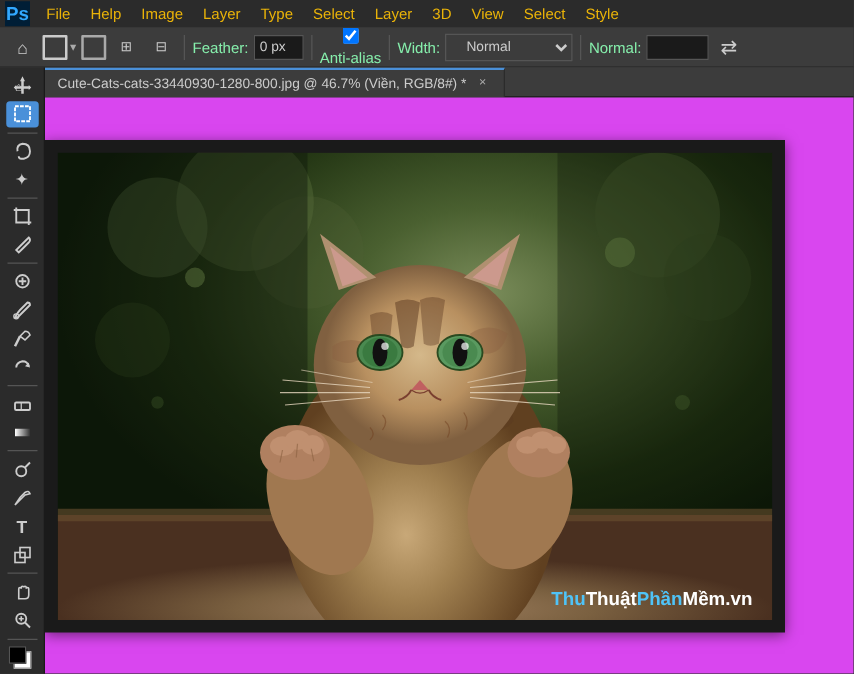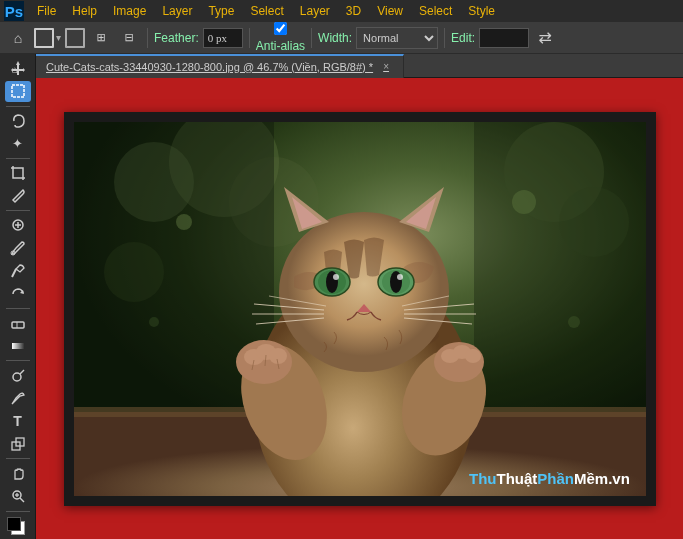--- a/index.html
+++ b/index.html
@@ -49,29 +49,28 @@
     .toolbar-separator { width: 1px; height: 20px; background: #555; margin: 0 2px; }
     .toolbar-label { color: #86efac; font-size: 12px; }
     .toolbar-input {
       background: #1a1a1a;
       border: 1px solid #555;
       color: #ccc;
       height: 20px;
       width: 40px;
       padding: 0 4px;
       font-size: 11px;
-      font-family: Liberation Serif, serif;
     }
     .toolbar-select {
       background: #3c3c3c;
       border: 1px solid #555;
       color: #ccc;
       height: 22px;
       font-size: 11px;
-      padding: 0 2px;
+      padding: 0 12px;
     }
     .toolbar-checkbox-group {
       display: flex; align-items: center; gap: 4px; flex-direction: column;
     }
 
     
     .main-area {
       display: flex;
       height: calc(539px - 22px - 32px);
     }
@@ -119,40 +118,39 @@
     .tab {
       display: flex; align-items: center;
       background: #4a4a4a;
       padding: 0 10px;
       height: 24px;
       font-size: 11px;
       color: #ccc;
       border-right: 1px solid #2b2b2b;
       gap: 6px;
       cursor: pointer;
-      text-decoration: underline;
     }
     .tab.active { background: #3c3c3c; border-top: 2px solid #4a90d9; }
     .tab-close {
       width: 14px; height: 14px;
       display: flex; align-items: center; justify-content: center;
       border-radius: 2px;
       font-size: 10px;
       color: #aaa;
       cursor: pointer;
     }
 
     
     .canvas-viewport {
       flex: 1;
       display: flex;
       align-items: center;
-      justify-content: center;
+      justify-content: flex-start;
       overflow: hidden;
-      background: #b91c1c;
+      background: #d946ef;
       position: relative;
     }
     .canvas-container {
       background: #1a1a1a;
       padding: 10px;
       box-shadow: 0 2px 10px rgba(0,0,0,0.5);
     }
     .canvas-image {
       display: block;
       width: 572px;
@@ -198,21 +196,21 @@
     <label class="toolbar-label">Anti-alias</label>
   </div>
   <div class="toolbar-separator"></div>
   <label class="toolbar-label">Width:</label>
   <select class="toolbar-select">
     <option>Normal</option>
     <option>Fixed Ratio</option>
     <option>Fixed Size</option>
   </select>
   <div class="toolbar-separator"></div>
-  <label class="toolbar-label">Edit:</label>
+  <label class="toolbar-label">Normal:</label>
   <input class="toolbar-input" type="text" style="width: 50px;" value="">
   <div class="toolbar-btn" style="font-size:16px;">⇄</div>
 </div>
 
 <div class="main-area">
 
   <div class="tools-panel">
     <div class="tool-btn" title="Move">
       <svg width="16" height="16" viewBox="0 0 16 16" fill="#ccc">
         <polygon points="8,1 10,5 9,5 9,9 13,9 13,8 15,10 13,12 13,11 9,11 9,15 10,15 8,15 6,15 7,15 7,11 3,11 3,12 1,10 3,8 3,9 7,9 7,5 6,5"></polygon>

